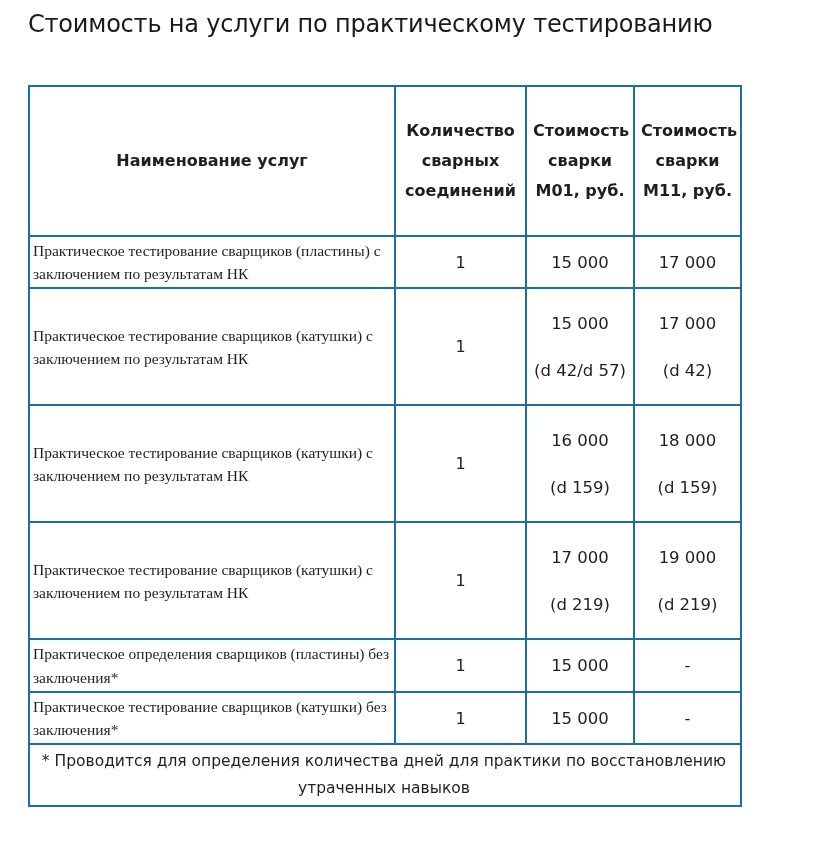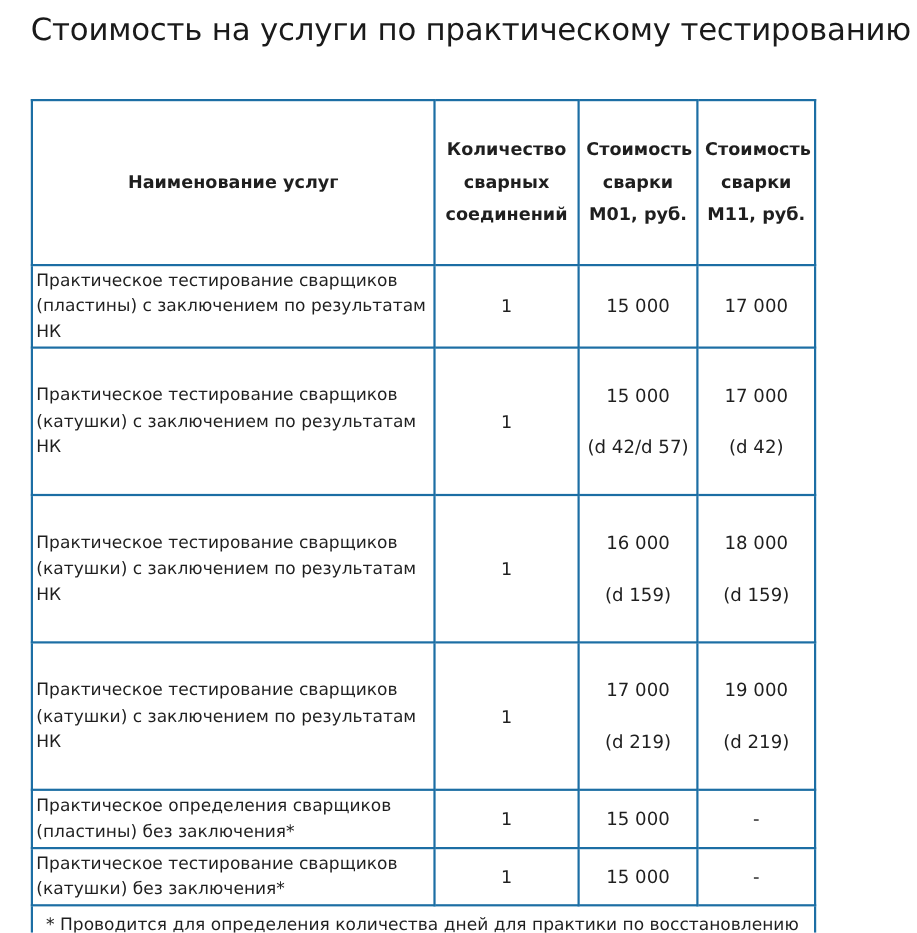--- a/index.html
+++ b/index.html
@@ -10,21 +10,21 @@
     font-family: "DejaVu Sans", "Liberation Sans", sans-serif;
     color: #1f1f1f;
   }
   .page {
     width: 834px;
     height: 848px;
     overflow: hidden;
     background: #ffffff;
   }
   .page-title {
-    font-size: 28px;
+    font-size: 24px;
     font-weight: 400;
     color: #1a1a1a;
     margin: 10px 0 0 28px;
     line-height: 1.2;
     letter-spacing: -0.2px;
     white-space: nowrap;
   }
   table.pricing {
     border-collapse: collapse;
     table-layout: fixed;
@@ -43,27 +43,28 @@
     font-size: 16px;
     font-weight: 700;
     text-align: center;
     vertical-align: middle;
     line-height: 1.85;
     padding: 6px 6px;
     border-radius: 29px;
   }
   
   tr.row-short { height: 48px; }
-  tr.row-tall  { height: 134px; }
+  tr.row-tall  { height: 117px; }
   td.cell-name {
     font-size: 15.5px;
     text-align: left;
     vertical-align: middle;
     padding: 2px 4px 2px 3px;
     line-height: 1.5;
+    font-family: Liberation Serif, serif;
   }
   td.cell-qty {
     font-size: 16px;
     text-align: center;
     vertical-align: middle;
   }
   td.cell-price {
     font-size: 16.5px;
     text-align: center;
     vertical-align: middle;

